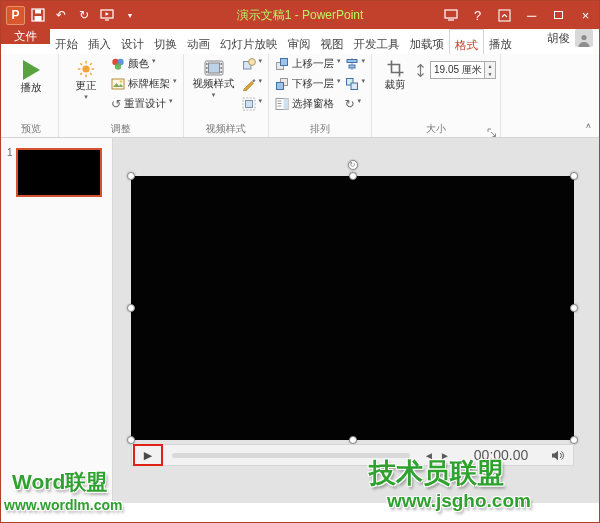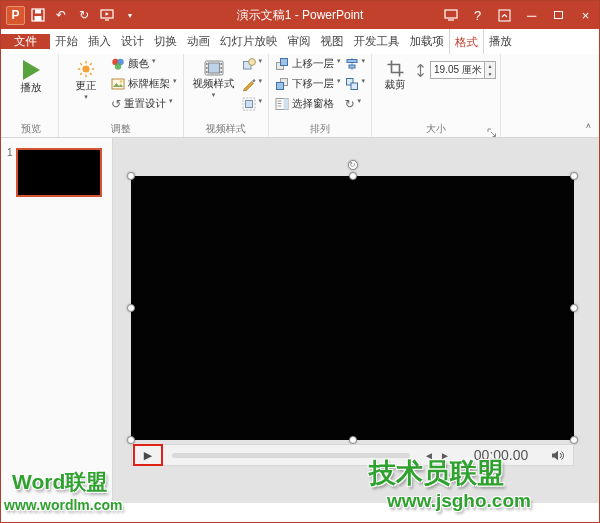--- a/index.html
+++ b/index.html
@@ -6,27 +6,27 @@
   body { font-family:"Liberation Sans","DejaVu Sans",sans-serif; background:#888; }
   .window { position:relative; width:600px; height:523px; background:#fff; border:1px solid #B0402A; overflow:hidden; }
 
   
   .titlebar { position:relative; height:28px; background:#C2412D; display:flex; align-items:center; color:#fff; }
   .qat { display:flex; align-items:center; gap:3px; padding-left:5px; z-index:2; }
   .ppt-logo { width:19px; height:19px; background:#D9572E; border:1px solid #E8936F; border-radius:2px;
               color:#fff; font-weight:bold; font-size:12px; display:flex; align-items:center; justify-content:center; }
   .qat-btn { min-width:20px; height:20px; display:flex; align-items:center; justify-content:center; font-size:12px; color:#fff; }
   .qat-dd { font-size:8px; }
-  .wtitle { position:absolute; left:0; right:0; text-align:center; font-size:12px; color:#ffffff; pointer-events:none; }
+  .wtitle { position:absolute; left:0; right:0; text-align:center; font-size:12px; color:#bef264; pointer-events:none; }
   .win-controls { margin-left:auto; display:flex; align-items:center; height:100%; z-index:2; }
   .winbtn { width:27px; height:100%; display:flex; align-items:center; justify-content:center; font-size:13px; color:#fff; }
   .maxbox { display:inline-block; width:9px; height:8px; border:1px solid #fff; }
 
   
-  .tabrow { height:25px; background:#fff; display:flex; align-items:center; }
+  .tabrow { height:25px; background:#fff; display:flex; align-items:flex-start; }
   .file-tab { background:#C2412D; color:#fff; font-size:11.5px; padding:0 13px; display:flex; align-items:center; }
   .tab { font-size:11.5px; color:#444; padding:8px 5px; display:flex; align-items:center; }
   .tab.active { background:#fff; border:1px solid #D5D5D5; border-bottom:1px solid #fff; color:#C2412D; margin-bottom:-1px; }
   .user-area { margin-left:auto; display:flex; align-items:center; gap:5px; padding-right:6px; font-size:11.5px; color:#444; }
   .avatar { width:18px; height:18px; border-radius:2px; background:#D8D8D8; display:flex; align-items:flex-end; justify-content:center; overflow:hidden; }
 
   
   .ribbon { position:relative; height:84px; background:#FBFBFB; border-bottom:1px solid #D5D5D5; display:flex; padding:0 0 0 3px; }
   .rgroup { position:relative; border-right:1px solid #E4E4E4; padding:3px 4px 14px 4px; }
   .glabel { position:absolute; bottom:1px; left:0; right:0; text-align:center; font-size:10px; color:#7A7A7A; }
@@ -147,20 +147,29 @@
     <div class="tab">设计</div>
     <div class="tab">切换</div>
     <div class="tab">动画</div>
     <div class="tab">幻灯片放映</div>
     <div class="tab">审阅</div>
     <div class="tab">视图</div>
     <div class="tab">开发工具</div>
     <div class="tab">加载项</div>
     <div class="tab active">格式</div>
     <div class="tab">播放</div>
+    <div class="user-area">
+      <span>胡俊</span>
+      <span class="avatar">
+        <svg width="14" height="14" viewBox="0 0 14 14">
+            <circle cx="7" cy="4.5" r="2.6" fill="#8E8E8E"></circle>
+            <path d="M1.5 14 a5.5 5 0 0 1 11 0 Z" fill="#8E8E8E"></path>
+          </svg>
+      </span>
+    </div>
   </div>
 
   <div class="ribbon">
 
     <div class="rgroup">
       <div class="big-btn">
         <span class="play-tri"></span>
         <span>播放</span>
       </div>
       <div class="glabel">预览</div>

